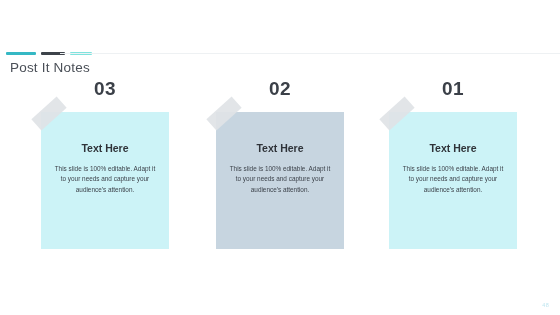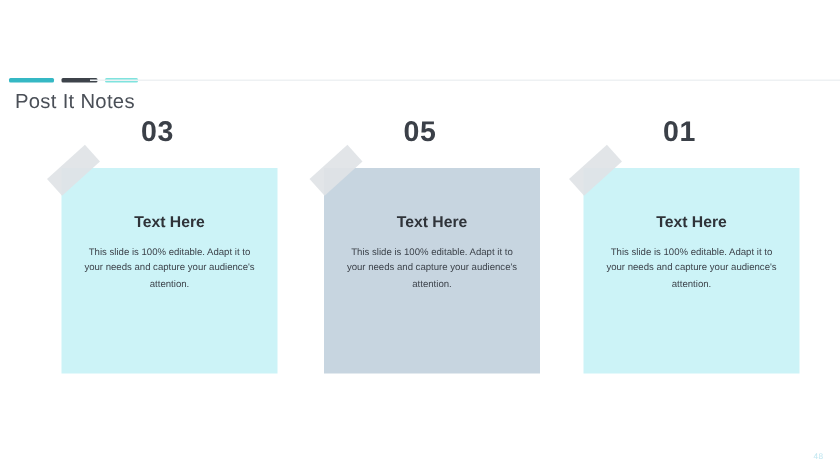--- a/index.html
+++ b/index.html
@@ -94,21 +94,21 @@
     font-size: 19px;
     font-weight: bold;
     color: #3b4048;
     letter-spacing: 0.5px;
   }
 
   .note {
     position: absolute;
     left: 11px;
     top: 34px;
-    width: 144px;
+    width: 128px;
     height: 137px;
   }
   .note-body {
     position: absolute;
     inset: 0;
     padding: 0;
   }
   .note-cyan  { background: #ccf3f7; }
   .note-gray  { background: #c7d5e0; }
 
@@ -177,21 +177,21 @@
       <div class="note">
         <div class="note-body note-cyan">
           <div class="note-heading">Text Here</div>
           <div class="note-text">This slide is 100% editable. Adapt it to your needs and capture your audience's attention.</div>
         </div>
         <div class="tape"></div>
       </div>
     </div>
 
     <div class="card-col c2">
-      <div class="card-number">05</div>
+      <div class="card-number">02</div>
       <div class="note">
         <div class="note-body note-gray">
           <div class="note-heading">Text Here</div>
           <div class="note-text">This slide is 100% editable. Adapt it to your needs and capture your audience's attention.</div>
         </div>
         <div class="tape"></div>
       </div>
     </div>
 
     <div class="card-col c3">

